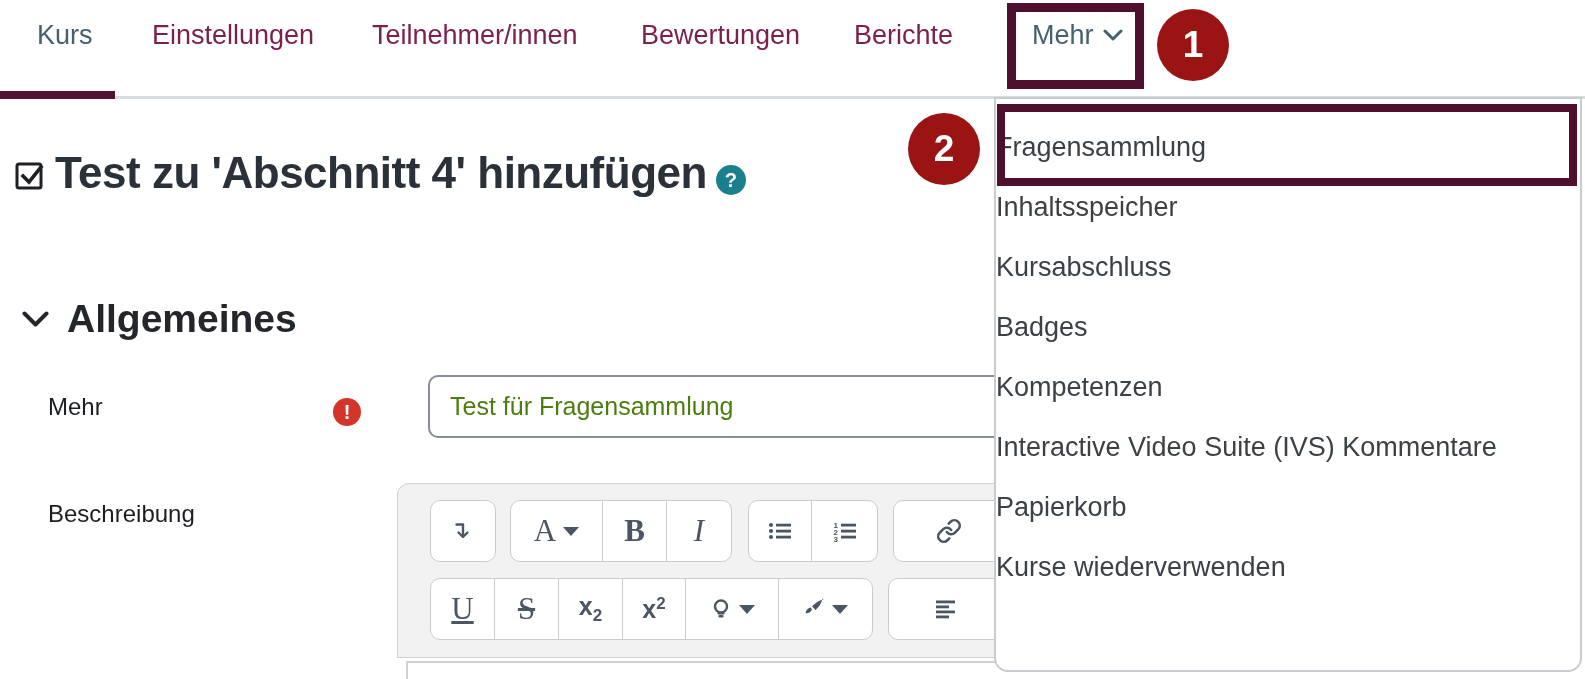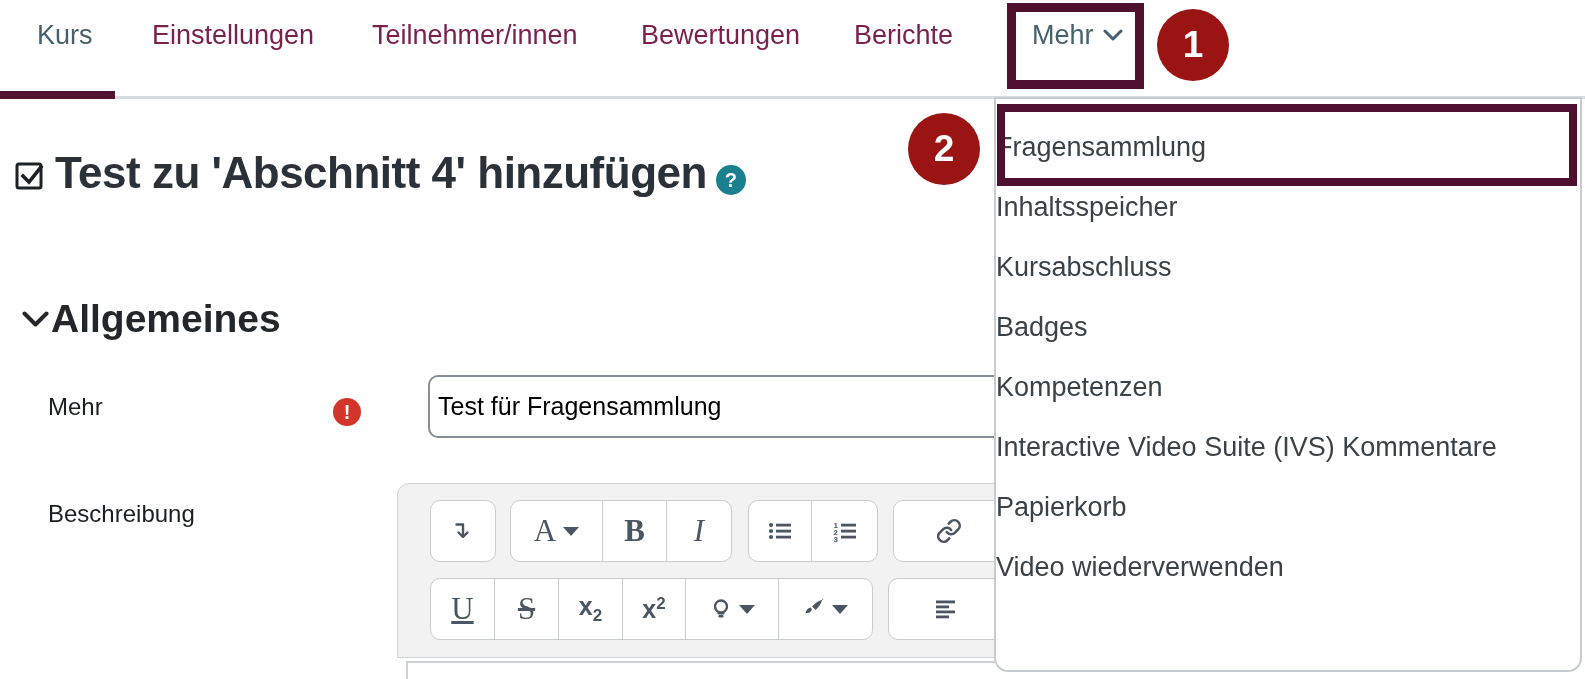--- a/index.html
+++ b/index.html
@@ -24,31 +24,31 @@
   .nav-tab.active{color:var(--active-tab)}
   .nav-tab.more{display:flex;align-items:center;gap:9px;color:var(--active-tab)}
 
   
   .title-row{position:absolute;left:14px;top:148px;display:flex;align-items:center;gap:9px}
   .title-row h1{font-size:44px;font-weight:bold;color:#2b3138;letter-spacing:-0.5px;white-space:nowrap}
   .help-badge{width:30px;height:30px;border-radius:50%;background:var(--help-teal);color:#fff;
     font-size:20px;font-weight:bold;display:flex;align-items:center;justify-content:center;margin-top:14px}
 
   
-  .section-row{position:absolute;left:22px;top:297px;display:flex;align-items:center;gap:2px}
+  .section-row{position:absolute;left:22px;top:297px;display:flex;align-items:center;gap:18px}
   .section-row h2{font-size:39px;font-weight:bold;color:var(--ink)}
 
   
   .field-label{position:absolute;left:48px;font-size:24px;color:#1b1f23}
   .required-badge{position:absolute;left:333px;top:398px;width:28px;height:28px;border-radius:50%;
     background:var(--required-red);color:#fff;font-weight:bold;font-size:20px;
     display:flex;align-items:center;justify-content:center}
   .name-input{position:absolute;left:428px;top:375px;width:612px;height:63px;background:#fff;
     border:2px solid #878e95;border-radius:10px;display:flex;align-items:center;
-    padding-left:8px;font-size:25px;color:#000000}
+    padding-left:20px;font-size:25px;color:#4d7c0f}
 
   
   .editor-toolbar{position:absolute;left:397px;top:483px;width:643px;height:175px;
     background:#f2f2f3;border:1px solid #cfd2d5;border-radius:12px 12px 0 0}
   .editor-textarea{position:absolute;left:406px;top:661px;width:634px;height:18px;
     background:#fff;border-top:2px solid #cfd2d5;border-left:2px solid #cfd2d5}
   .tb-group{position:absolute;display:flex;background:#fff;border:1px solid #c9cccf;border-radius:10px;height:62px;overflow:hidden}
   .tb-btn{display:flex;align-items:center;justify-content:center;gap:7px;border-right:1px solid #c9cccf;
     color:var(--tool-ink);cursor:pointer}
   .tb-btn:last-child{border-right:none}
@@ -216,21 +216,21 @@
   <div class="editor-textarea"></div>
 
   <div class="dropdown">
     <div class="dropdown-item">Fragensammlung</div>
     <div class="dropdown-item">Inhaltsspeicher</div>
     <div class="dropdown-item">Kursabschluss</div>
     <div class="dropdown-item">Badges</div>
     <div class="dropdown-item">Kompetenzen</div>
     <div class="dropdown-item">Interactive Video Suite (IVS) Kommentare</div>
     <div class="dropdown-item">Papierkorb</div>
-    <div class="dropdown-item">Video wiederverwenden</div>
+    <div class="dropdown-item">Kurse wiederverwenden</div>
   </div>
 
   <div class="ann-box mehr"></div>
   <div class="ann-circle c1">1</div>
   <div class="ann-box frag"></div>
   <div class="ann-circle c2">2</div>
 
 </div>
 
 </body></html>

